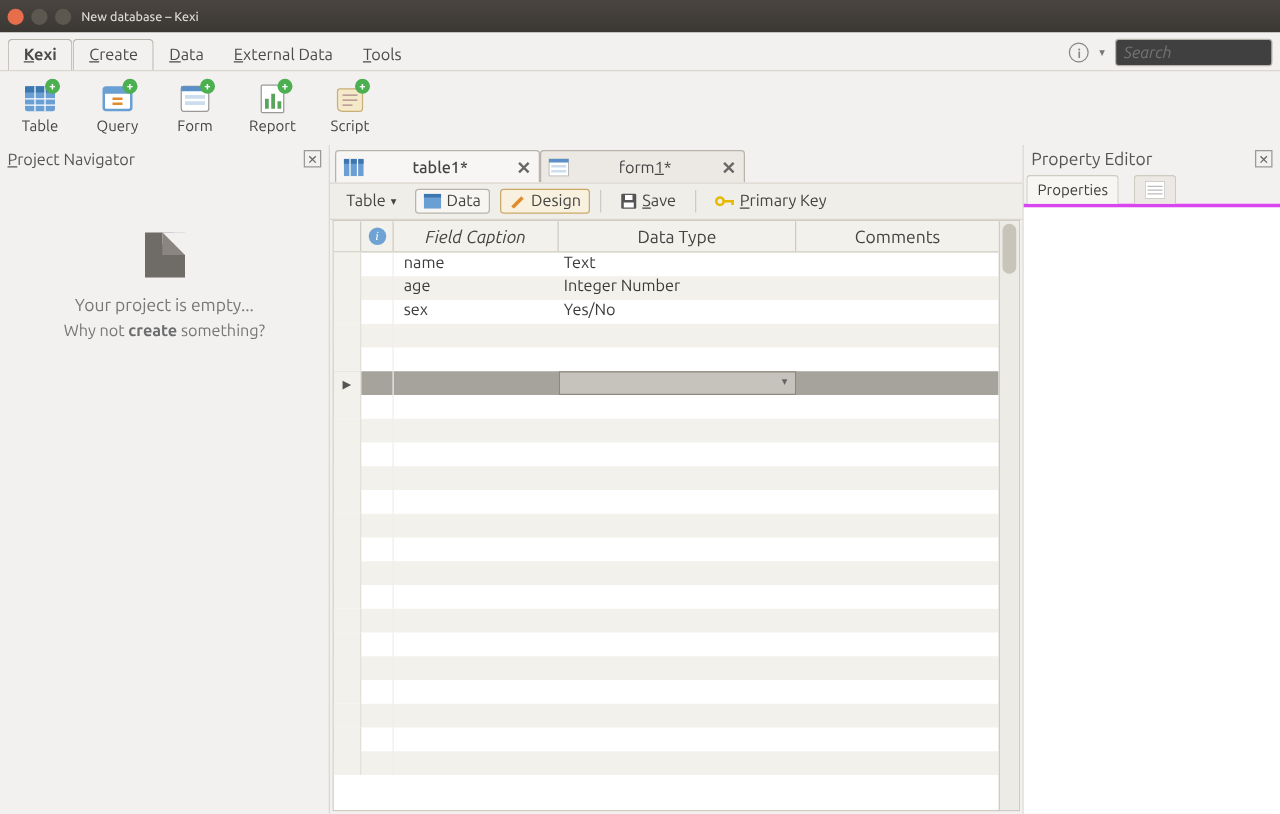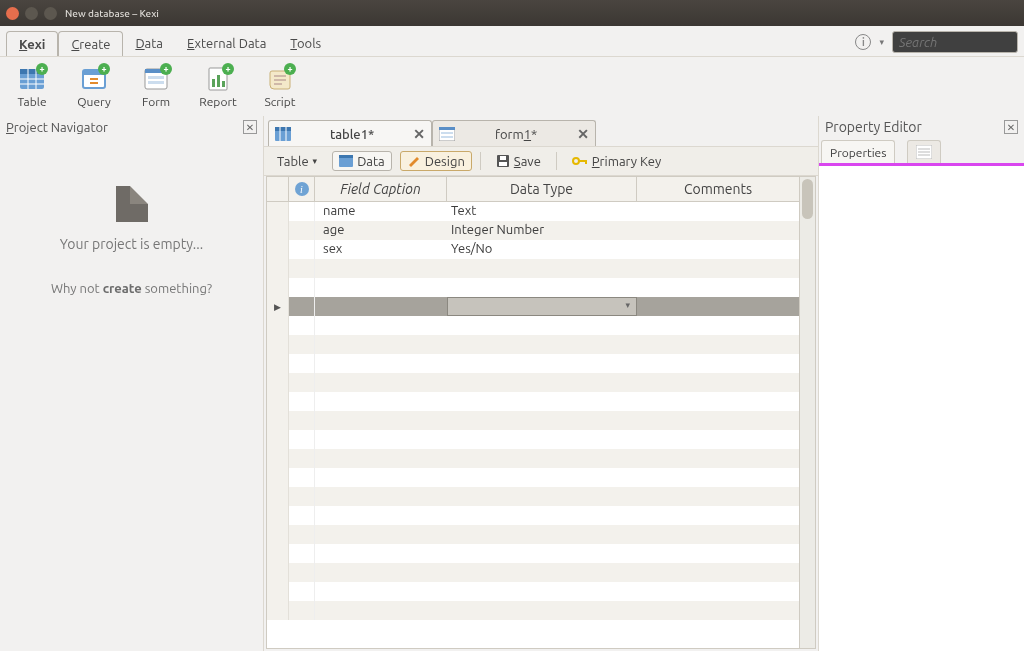--- a/index.html
+++ b/index.html
@@ -8,21 +8,21 @@
 
 .titlebar { height: 26px; background: linear-gradient(#4a4540,#3b3733); display: flex; align-items: center; padding: 0 6px; gap: 8px; }
 .win-btns { display: flex; gap: 6px; }
 .win-btn { width: 13px; height: 13px; border-radius: 50%; display: inline-block; }
 .win-close { background: #e66e4d; }
 .win-min, .win-max { background: #5c574f; }
 .title-text { color: #dcd9d4; font-weight: 500; font-size: 10px; }
 
 
 .menubar { height: 30px; background: #f2f1f0; display: flex; align-items: flex-end; padding: 2px 6px 0 6px; gap: 0; border-bottom: 0; }
-.menu-tabs { display:flex; }
+.menu-tabs { display:flex; align-items:flex-end; }
 .menu-tab { padding: 5px 12px 5px 12px; border: 1px solid transparent; border-bottom: none; color: #4a4a4a; cursor: default; background: transparent; }
 .menu-tab.notab { border:none; }
 .menu-tab.selected { border-color: #b8b4ac; background: #f2f1f0; border-radius: 4px 4px 0 0; font-weight:600; }
 .menu-tab.framed { border-color: #b8b4ac; border-radius: 4px 4px 0 0; }
 .mn { text-decoration: underline; }
 .menubar-right { margin-left:auto; display:flex; align-items:center; gap:8px; padding-bottom:3px; }
 .info-icn { width:16px; height:16px; border:1.5px solid #888; border-radius:50%; display:flex; align-items:center; justify-content:center; color:#888; font-size:10px; font-weight:bold; }
 .dd-arrow { font-size:9px; color:#777; }
 .search { width:126px; height:22px; border:1px solid #b8b4ac; border-radius:3px; padding: 0 6px; font-style:italic; color:#999; background:#404040; }
 
@@ -41,21 +41,21 @@
 .panel-center { flex:1; display:flex; flex-direction:column; background:#f2f1f0; }
 
 .panel-head { display:flex; align-items:center; padding: 3px 6px; color:#555; }
 .panel-head .title { flex:1; font-size:14px; }
 .close-x { width:14px; height:14px; border:1px solid #999; font-size:10px; display:flex; align-items:center; justify-content:center; color:#666; cursor:default; }
 
 .nav-empty { flex:1; display:flex; flex-direction:column; align-items:center; padding-top:48px; text-align:center; color:#777; gap:4px; }
 .nav-empty .doc-icon { width:32px; height:36px; background:#6f6b66; position:relative; }
 .nav-empty .doc-icon::after { content:""; position:absolute; right:0; top:0; border-width:9px; border-style:solid; border-color:#f2f1f0 #f2f1f0 #8a857e #8a857e; }
 .nav-empty .l1 { margin-top:10px; font-size:14px; }
-.nav-empty .l2 { font-size:14px;margin-top:24px; }
+.nav-empty .l2 { font-size:14px; }
 .nav-empty .l2 b { color:#6d6d6d; font-weight:bold; }
 
 
 .doc-tabs { display:flex; align-items:flex-end; padding: 4px 0 0 4px; gap:0; background:#f2f1f0; }
 .doc-tab { width:164px; height:26px; border:1px solid #b8b4ac; border-bottom:none; border-radius:3px 3px 0 0; display:flex; align-items:center; padding:0 6px; gap:8px; background:#ece9e4; color:#444; }
 .doc-tab.active { background:#f7f6f4; font-weight:500; }
 .doc-tab .t-icon { width:16px; height:14px; }
 .doc-tab .t-label { flex:1; text-align:center; }
 .doc-tab .t-close { font-size:14px; color:#666; font-weight:bold; cursor:default; }
 

